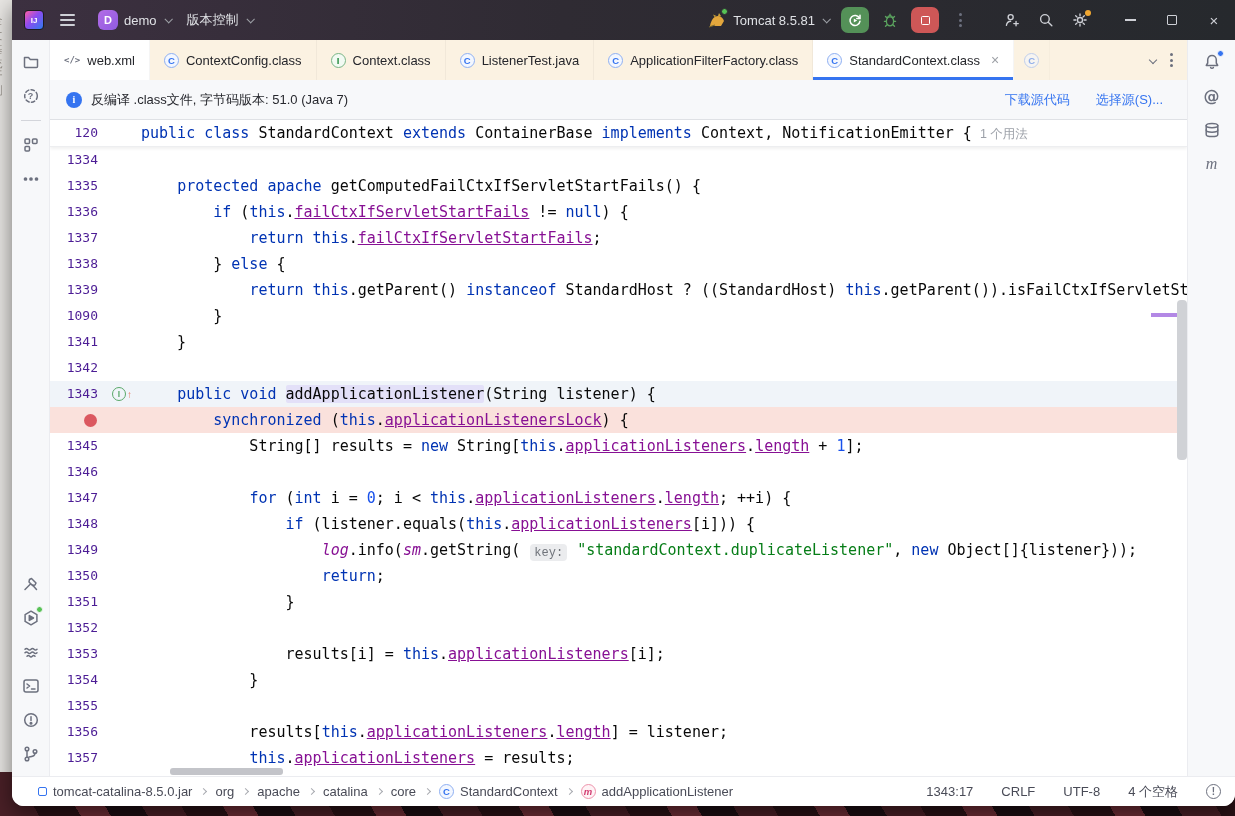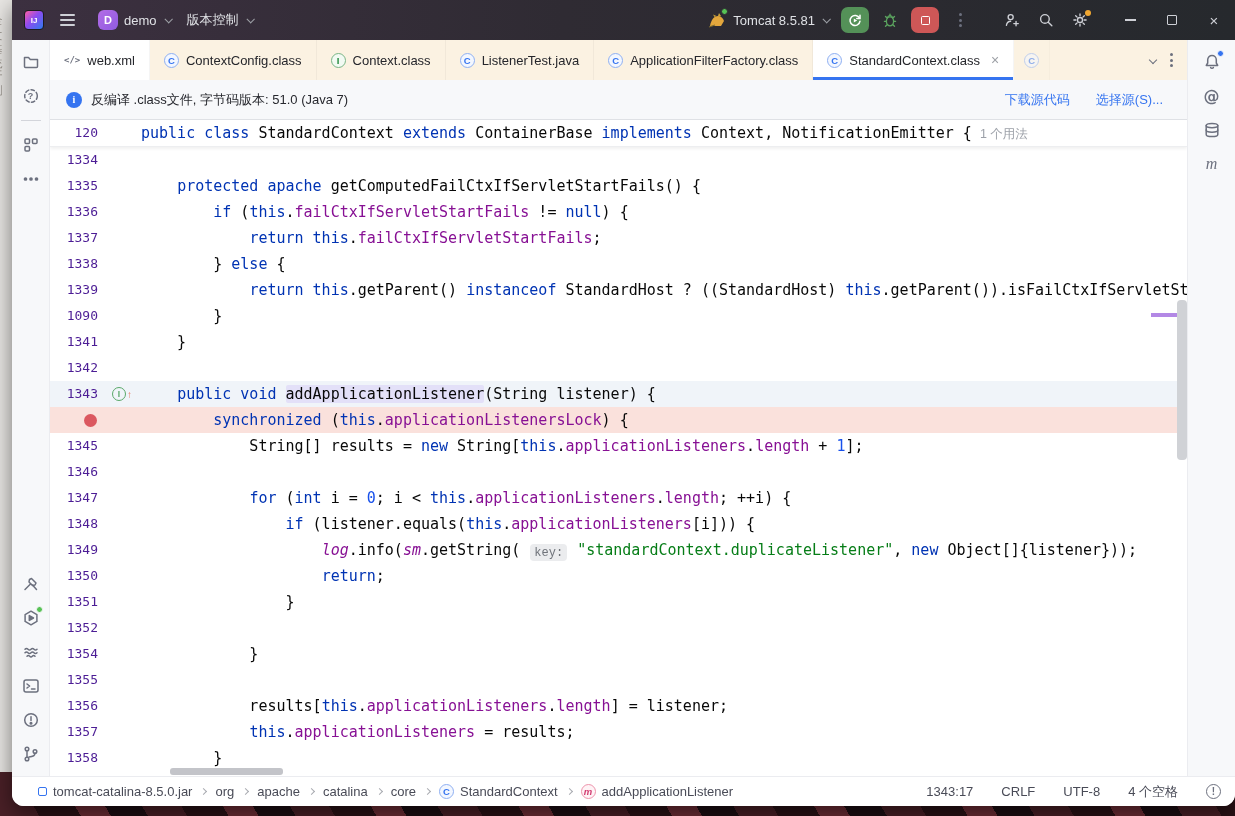--- a/index.html
+++ b/index.html
@@ -100,21 +100,21 @@
     font-family:"DejaVu Sans Mono",monospace;font-size:15px;}
   .crow{display:flex;height:26px;line-height:26px;align-items:stretch;}
   .crow.sticky{box-shadow:0 2px 3px rgba(0,0,0,.06);border-bottom:1px solid #edeef0;position:relative;z-index:3;background:#fff;height:27px;}
   .crow.bg-cur{background:#f0f4f9;}
   .crow.bg-bp{background:#fae1dc;}
   .lnum{width:52px;flex:0 0 52px;text-align:right;padding-right:4px;color:#4c1d95;font-size:13px;
     display:flex;align-items:center;justify-content:flex-end;}
   .gico{width:39px;flex:0 0 39px;display:flex;align-items:center;padding-left:10px;}
   .code{flex:1;white-space:pre;overflow:hidden;color:#080808;}
   .tok-k{color:#0033b3;}
-  .tok-f{color:#871094;}
+  .tok-f{color:#871094;text-decoration:underline;}
   .tok-sf{color:#871094;font-style:italic;}
   .tok-s{color:#067d17;}
   .tok-n{color:#1750eb;}
   .tok-hl{background:#e3e0f8;border-radius:2px;}
   .tok-hint{background:#ebecee;color:#6f737a;font-family:Liberation Mono, monospace;font-size:12px;
     border-radius:4px;padding:1.5px 4px;margin:0 1px;}
   .tok-use{color:#9ca0a8;font-family:"Liberation Sans",sans-serif;font-size:12.5px;margin-left:8px;}
   .bp-dot{width:13px;height:13px;border-radius:50%;background:#db5860;margin-right:1px;}
   .impl-ico{position:relative;width:14px;height:14px;border:1.3px solid #59a869;border-radius:50%;
     color:#59a869;font-size:8.5px;font-weight:bold;display:flex;align-items:center;justify-content:center;
@@ -480,20 +480,25 @@
               <div class="lnum">1351</div>
               <div class="gico"></div>
               <div class="code"><span class="tok-t">                }</span></div>
             </div>
             <div class="crow">
               <div class="lnum">1352</div>
               <div class="gico"></div>
               <div class="code"></div>
             </div>
             <div class="crow">
+              <div class="lnum">1353</div>
+              <div class="gico"></div>
+              <div class="code"><span class="tok-t">                results[i] = </span><span class="tok-k">this</span><span class="tok-t">.</span><span class="tok-f">applicationListeners</span><span class="tok-t">[i];</span></div>
+            </div>
+            <div class="crow">
               <div class="lnum">1354</div>
               <div class="gico"></div>
               <div class="code"><span class="tok-t">            }</span></div>
             </div>
             <div class="crow">
               <div class="lnum">1355</div>
               <div class="gico"></div>
               <div class="code"></div>
             </div>
             <div class="crow">

